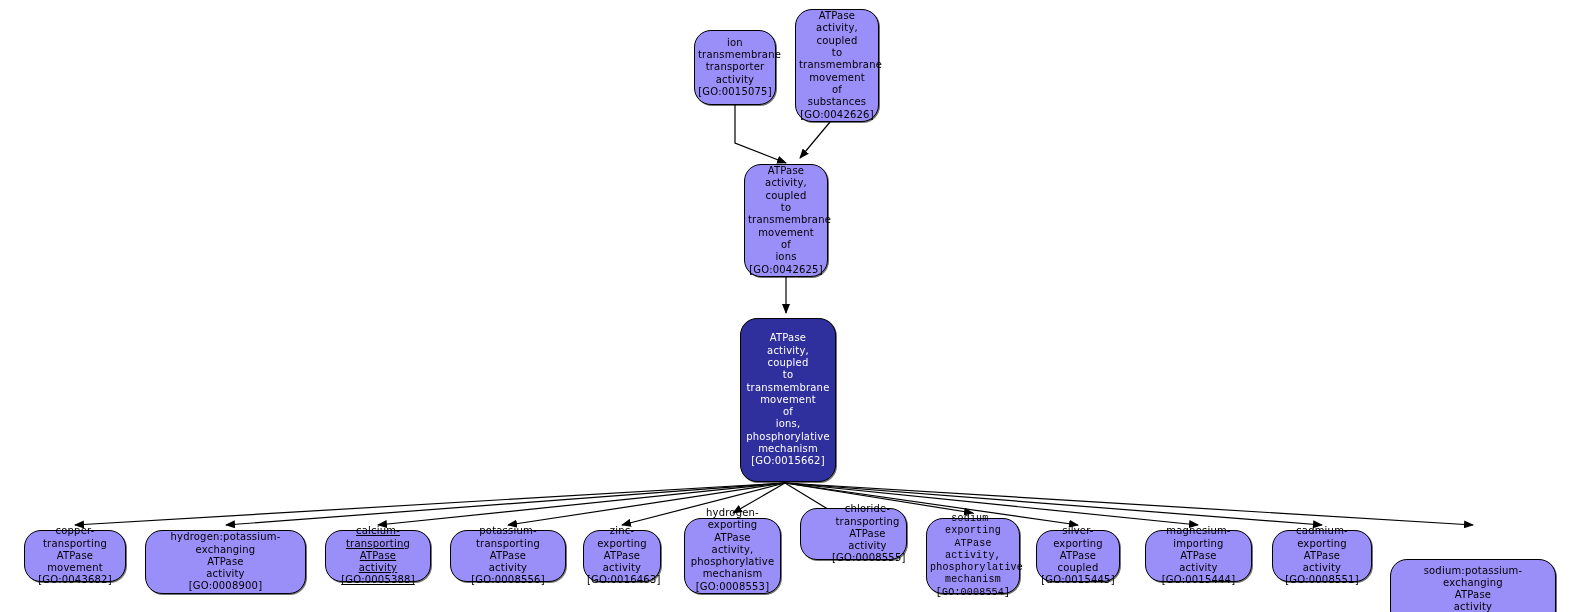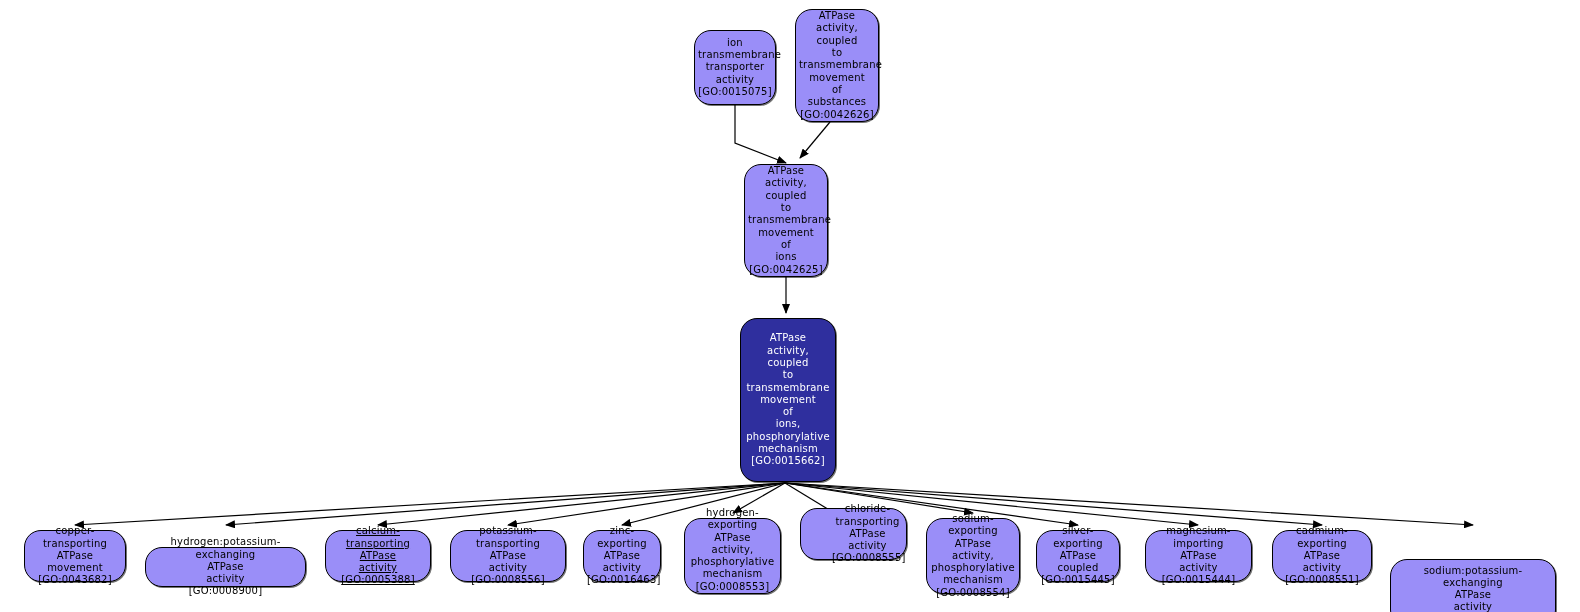--- a/index.html
+++ b/index.html
@@ -126,21 +126,21 @@
 phosphorylative
 mechanism
 [GO:0015662]</span>
       </div>
       <div class="node" style="left: 24px; top: 530px; width: 102px; height: 52px;">
         <span class="label">copper-transporting
 ATPase
 movement
 [GO:0043682]</span>
       </div>
-      <div class="node" style="left: 145px; top: 530px; width: 161px; height: 40px; margin-top: 17px;">
+      <div class="node" style="left: 145px; top: 530px; width: 161px; height: 64px;">
         <span class="label">hydrogen:potassium-exchanging
 ATPase
 activity
 [GO:0008900]</span>
       </div>
       <div class="node" style="left: 325px; top: 530px; width: 106px; height: 52px; text-decoration: underline;">
         <span class="label">calcium-transporting
 ATPase
 activity
 [GO:0005388]</span>
@@ -164,21 +164,21 @@
 phosphorylative
 mechanism
 [GO:0008553]</span>
       </div>
       <div class="node" style="left: 800px; top: 508px; width: 107px; height: 52px; padding-left: 28px;">
         <span class="label">chloride-transporting
 ATPase
 activity
 [GO:0008555]</span>
       </div>
-      <div class="node" style="left: 926px; top: 518px; width: 94px; height: 76px;">
+      <div class="node" style="left: 926px; top: 518px; width: 94px; height: 76px; font-family: Liberation Mono, monospace;">
         <span class="label">sodium-exporting
 ATPase
 activity,
 phosphorylative
 mechanism
 [GO:0008554]</span>
       </div>
       <div class="node" style="left: 1036px; top: 530px; width: 84px; height: 52px;">
         <span class="label">silver-exporting
 ATPase

